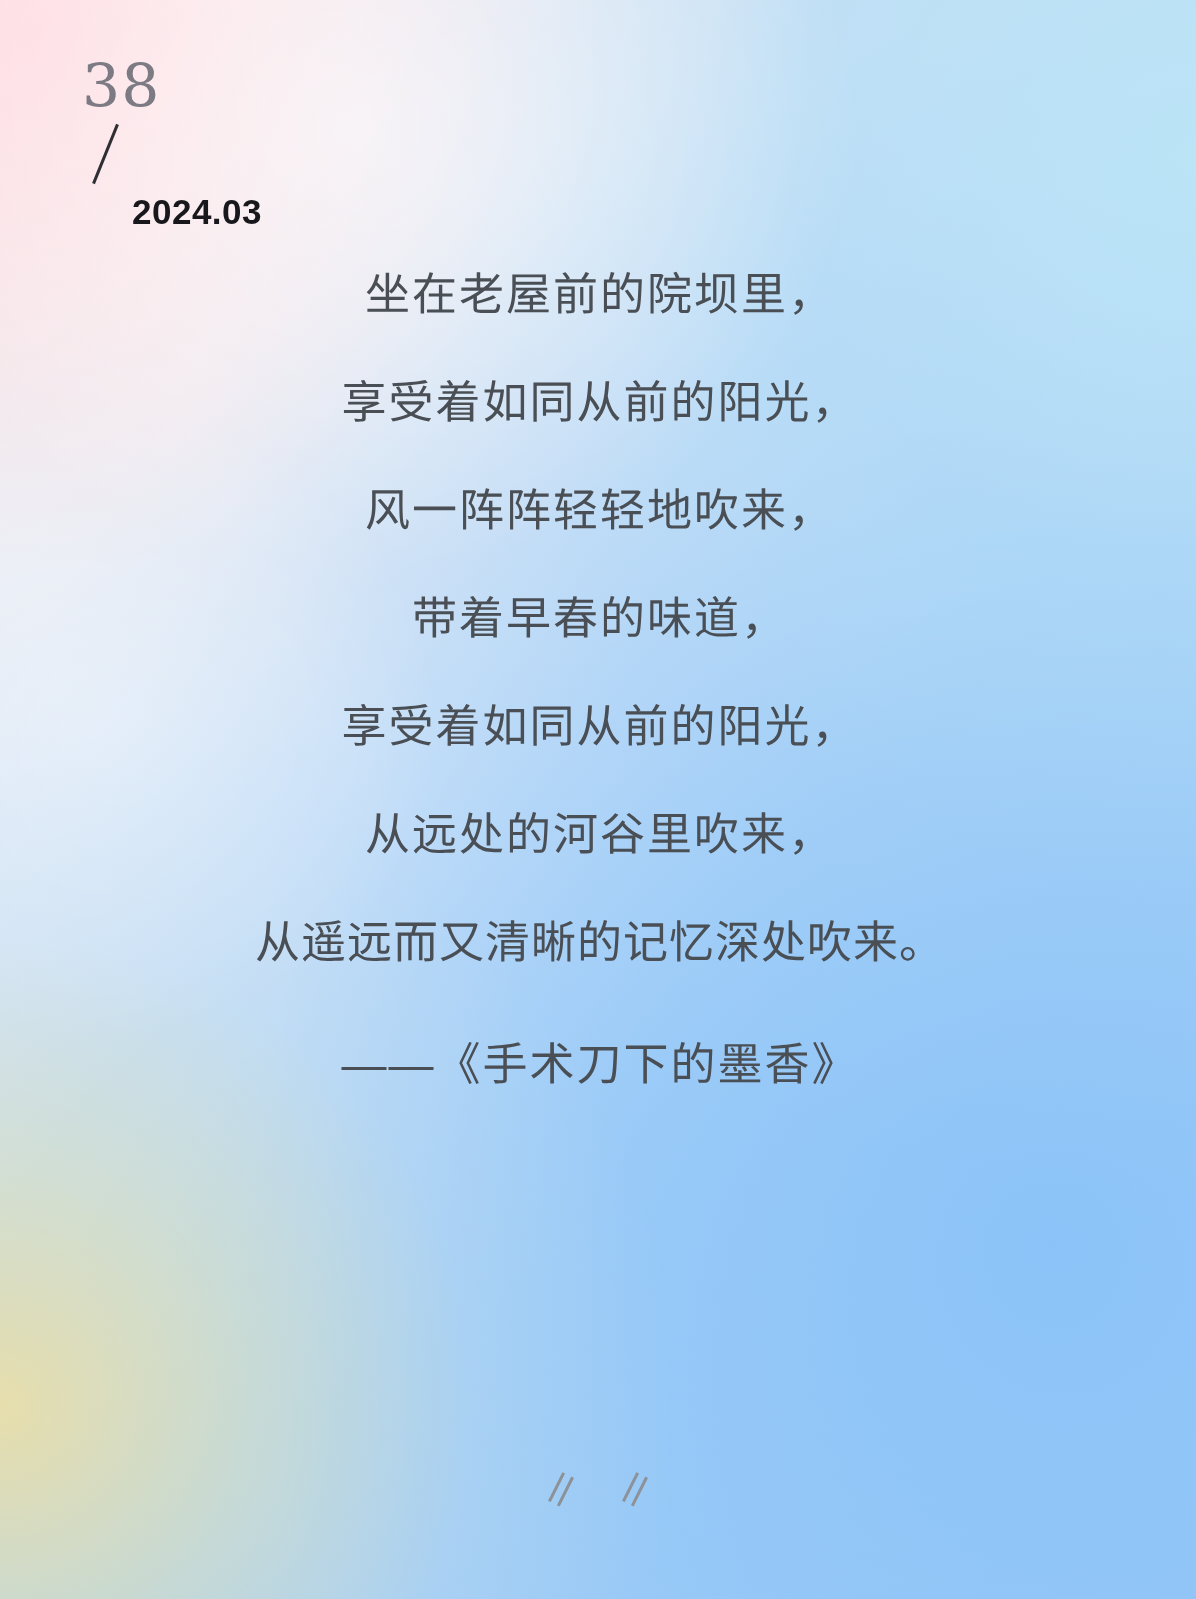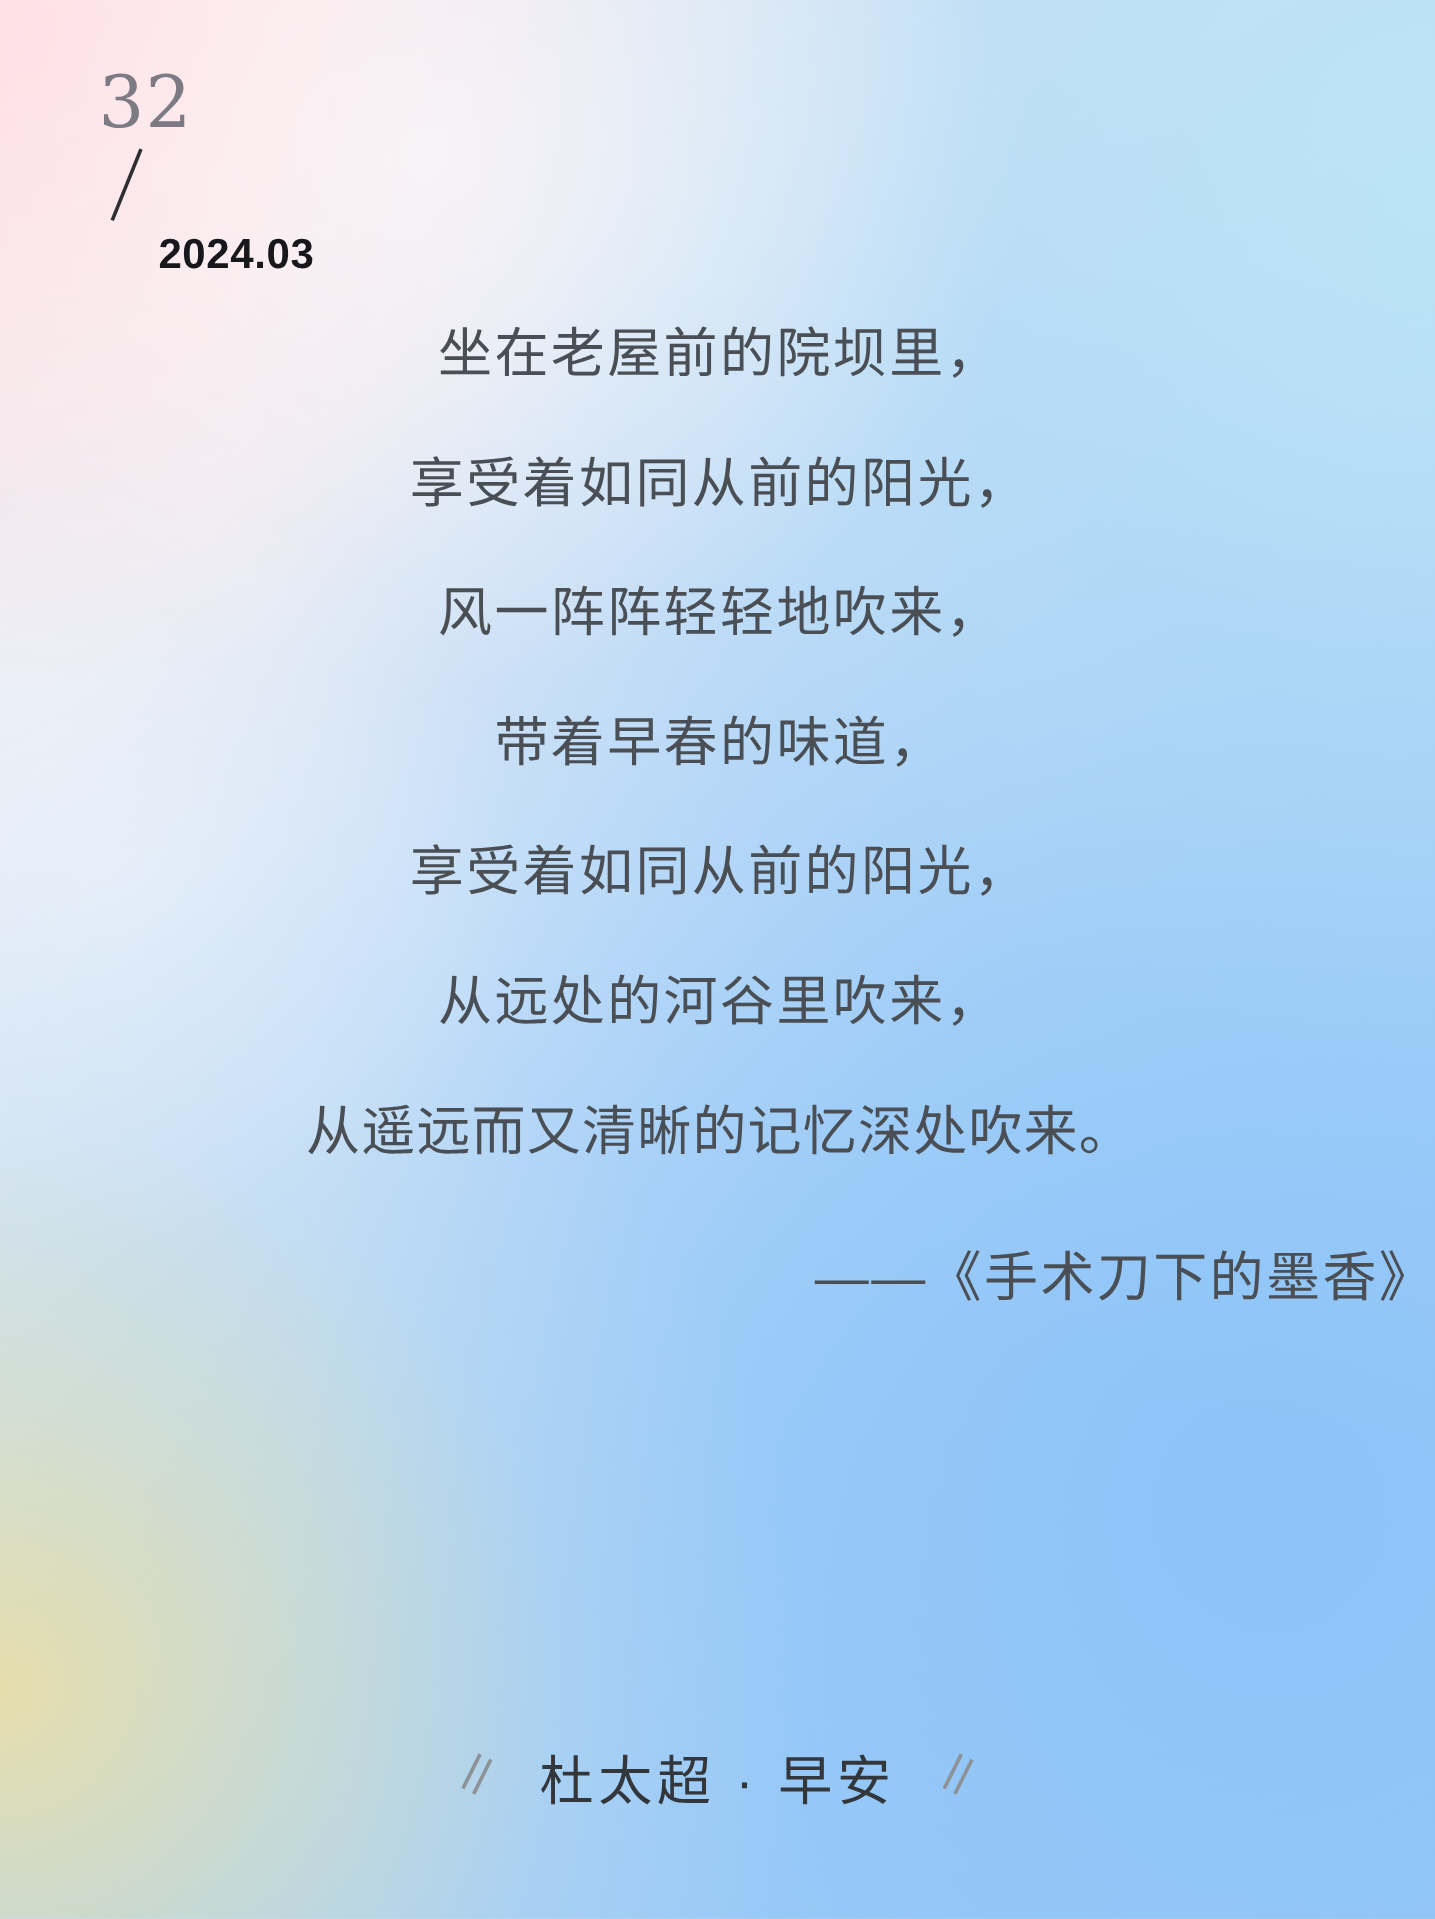--- a/index.html
+++ b/index.html
@@ -94,21 +94,20 @@
   .poem-line.wide {
     font-size: 45px;
     letter-spacing: 1px;
   }
   .poem-source {
     font-size: 45px;
     color: #4a4f55;
     letter-spacing: 2px;
     margin-top: 22px;
     font-weight: 500;
-    text-align: right;
   }
 
   .footer {
     position: absolute;
     left: 0;
     right: 0;
     bottom: 86px;
     text-align: center;
   }
   .signature {
@@ -138,36 +137,35 @@
     font-family: "Liberation Sans", sans-serif;
   }
 </style>
 </head>
 <body>
 
 <div class="poster">
   <div class="corner-gloss"></div>
 
   <div class="date-block">
-    <div class="date-day">32</div>
+    <div class="date-day">38</div>
     <div class="date-slash"></div>
     <div class="date-month">2024.03</div>
   </div>
 
   <div class="poem">
     <div class="poem-line">坐在老屋前的院坝里，</div>
     <div class="poem-line">享受着如同从前的阳光，</div>
     <div class="poem-line">风一阵阵轻轻地吹来，</div>
     <div class="poem-line">带着早春的味道，</div>
     <div class="poem-line">享受着如同从前的阳光，</div>
     <div class="poem-line">从远处的河谷里吹来，</div>
     <div class="poem-line wide">从遥远而又清晰的记忆深处吹来。</div>
     <div class="poem-source">——《手术刀下的墨香》</div>
   </div>
 
   <div class="footer">
     <div class="signature">
       <span class="sig-mark">∥</span>
-      <span class="sig-text">杜太超 · 早安</span>
       <span class="sig-mark">∥</span>
     </div>
   </div>
 </div>
 
 </body></html>

